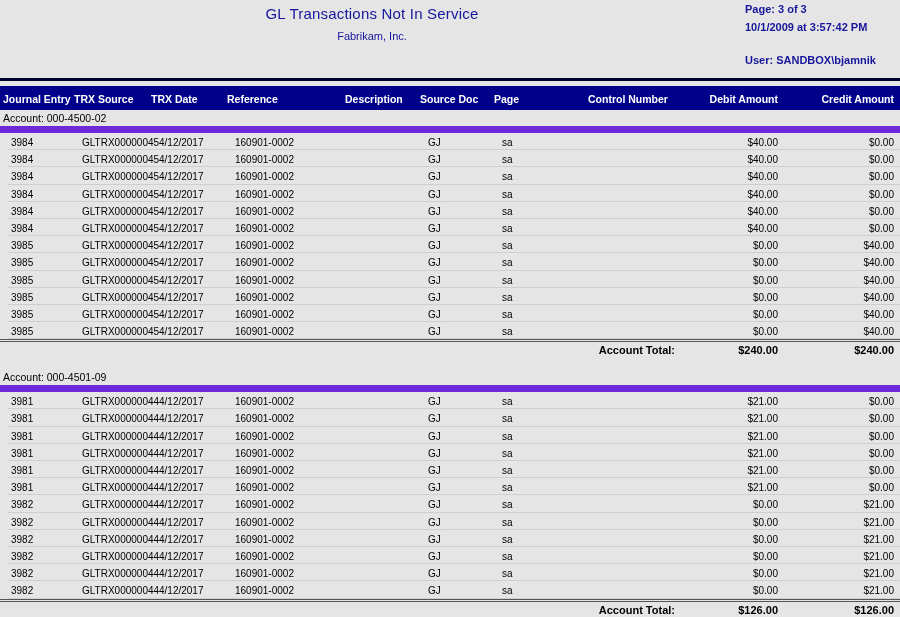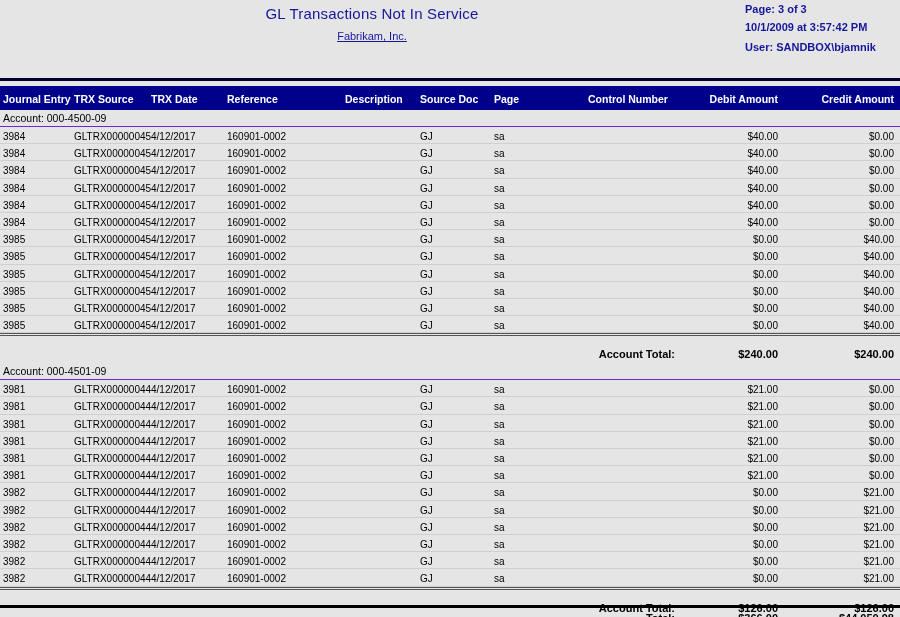--- a/index.html
+++ b/index.html
@@ -8,24 +8,24 @@
     width:900px; height:617px;
     background:#e5e5e5;
     font-family:"Liberation Sans", sans-serif;
     color:#000000;
     overflow:hidden;
   }
   
   .report-header { position:relative; height:78px; }
   .title-block { position:absolute; left:0; top:5px; width:744px; text-align:center; }
   .title   { font-size:15px; color:#16169c; letter-spacing:0.2px; }
-  .company { font-size:11px; color:#16169c; margin-top:8px;text-decoration:underline; }
+  .company { font-size:11px; color:#16169c; margin-top:8px; }
   .page-info { position:absolute; left:745px; top:3px; color:#16169c; font-weight:bold; font-size:11px; }
   .page-info .datetime { margin-top:6px; }
-  .page-info .print-user { margin-top:8px;text-align:center; }
+  .page-info .print-user { margin-top:21px;text-align:center; }
 
   
   .top-rule    { height:3px; background:#000030; margin-top:0; }
   .rule-gap    { height:5px; }
 
   
   .col-header {
     position:relative; height:24px; background:#00008b;
     color:#ffffff; font-weight:bold; font-size:10.5px;
   }
@@ -41,33 +41,33 @@
   .c-user  { left:494px; }
   .c-ctrl  { left:558px;padding-left:30px; }
   .c-debit  { right:122px; text-align:left; }
   .c-credit { right:6px;  text-align:right; }
 
   
   .account-label {
     height:16px; line-height:17px; font-size:10.5px; padding-left:3px;
     white-space:nowrap;
   }
-  .rows { border-top:1px solid #6d28d9; }
+  .rows { border-top:7px solid #6d28d9;padding-left:8px; }
   .row {
     position:relative; height:17.2px; box-sizing:border-box;
     border-bottom:1px solid #cfcfcf; font-size:10px;
   }
   .row span { position:absolute; top:4px; white-space:nowrap; }
 
   .account-total-row {
     position:relative; height:15px; box-sizing:content-box;
     border-top:3px double #555555;
     font-weight:bold; font-size:11px;
   }
-  .account-total-row span { position:absolute; top:12px; white-space:nowrap; }
+  .account-total-row span { position:absolute; top:2px; white-space:nowrap; }
   .t-label { right:225px; text-align:right; }
 
   .section-gap { height:12px; }
 
   .grand-total-row {
     position:relative; height:14px;
     border-top:3px solid #000000; margin-top:0;
     font-weight:bold; font-size:11px;
   }
   .grand-total-row span { position:absolute; top:4px; white-space:nowrap; }
@@ -99,21 +99,21 @@
     <span class="c-ref">Reference</span>
     <span class="c-desc">Description</span>
     <span class="c-doc">Source Doc</span>
     <span class="c-user">Page</span>
     <span class="c-ctrl">Control Number</span>
     <span class="c-debit">Debit Amount</span>
     <span class="c-credit">Credit Amount</span>
   </div>
 
   <div id="table-body">
-      <div class="account-label">Account: 000-4500-09</div>
+      <div class="account-label">Account: 000-4500-02</div>
       <div class="rows">
         <div class="row">
     <span class="c-je">3984</span>
     <span class="c-src">GLTRX00000045</span>
     <span class="c-date">4/12/2017</span>
     <span class="c-ref">160901-0002</span>
     <span class="c-desc"></span>
     <span class="c-doc">GJ</span>
     <span class="c-user">sa</span>
     <span class="c-ctrl"></span>

